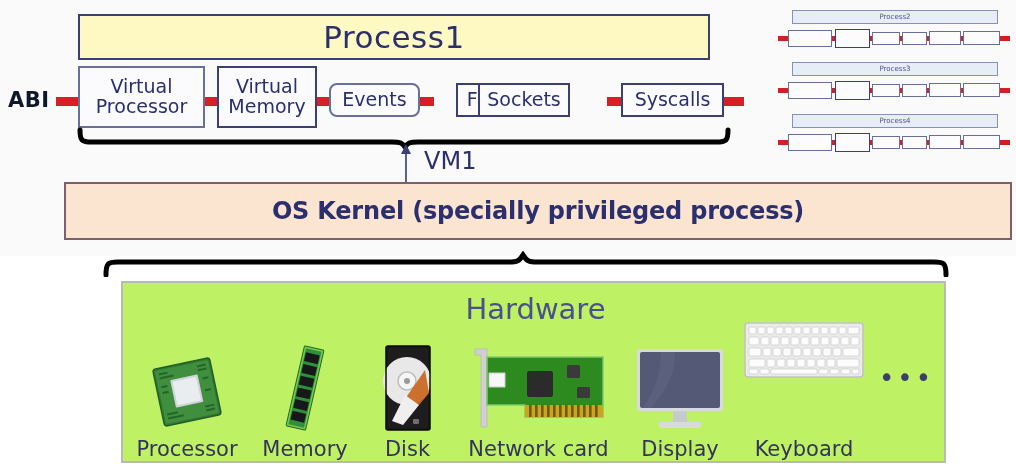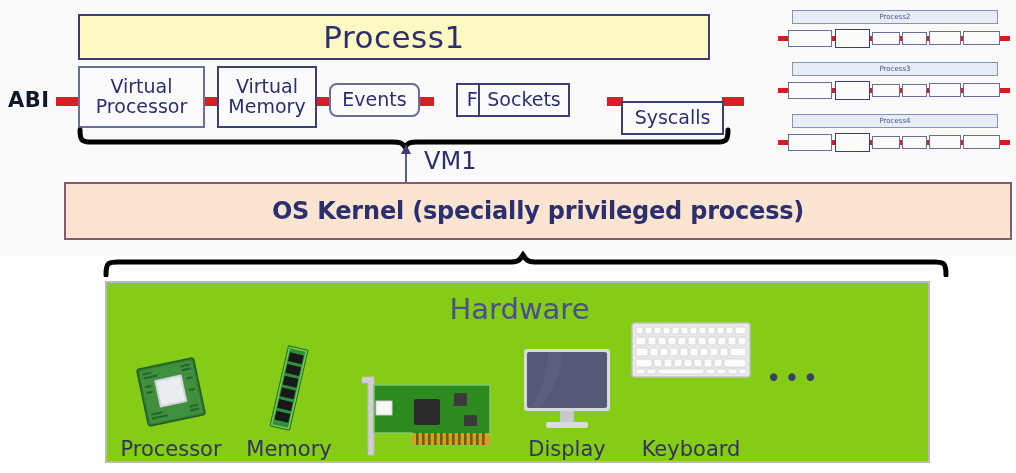--- a/index.html
+++ b/index.html
@@ -79,22 +79,22 @@
     border:2px solid #7d5f6e;
     box-sizing:border-box;
     display:flex; align-items:center; justify-content:center;
   }
   .kernel-bar .t {
     font-size:24px; color:#2b2f6e; font-weight:bold; letter-spacing:-0.2px;
   }
 
   
   .hw-panel {
-    position:absolute; left:105px; top:281px; width:825px; height:182px;
-    background:#84cc16;
+    position:absolute; left:121px; top:281px; width:825px; height:182px;
+    background:#bef264;
     border:2px solid #b9b9b9;
     box-sizing:border-box;
   }
   .hw-title {
     position:absolute; left:0; top:9px; width:825px; text-align:center;
     font-size:29px; color:#4a4f8e;
   }
   .hw-items {
     position:absolute; left:0; top:48px; width:825px; height:130px;
     display:flex; align-items:flex-end; justify-content:flex-start;
@@ -163,21 +163,21 @@
   </div>
   <div class="abi-box short" style="left:329px; width:91px;border-radius:8px;">
     <span class="lbl">Events</span>
   </div>
   <div class="abi-box short" style="left:432px; width:63px; border-color:#3b3f74;margin-left:24px;">
     <span class="lbl">Files</span>
   </div>
   <div class="abi-box short" style="left:478px; width:92px; border-color:#3b3f74;">
     <span class="lbl">Sockets</span>
   </div>
-  <div class="abi-box short" style="left:621px; width:103px; border-color:#3b3f74;margin-top:18px;">
+  <div class="abi-box short" style="left:621px; width:103px; border-color:#3b3f74;">
     <span class="lbl">Syscalls</span>
   </div>
 
   <svg class="brace" style="left:76px; top:127px;" width="656" height="22" viewBox="0 0 656 22">
     <path d="M4,3 C4,14 6,15 16,15 L316,15 C325,15 326,16 329,20 C332,16 333,15 342,15 L640,15 C650,15 652,14 652,3" fill="none" stroke="#000000" stroke-width="5" stroke-linecap="round"></path>
   </svg>
 
   <svg class="vm1-arrow" width="24" height="46" viewBox="0 0 24 46">
     <line x1="8" y1="46" x2="8" y2="8" stroke="#5a5f94" stroke-width="2"></line>
     <path d="M8,2 L3,12 L13,12 Z" fill="#3b3f74"></path>
@@ -240,20 +240,36 @@
                 <rect x="29" y="58" width="14" height="9"></rect>
                 <rect x="29" y="70" width="14" height="9"></rect>
               </g>
               <rect x="26" y="4" width="20" height="82" rx="1" fill="none" stroke="#1e6b27" stroke-width="1"></rect>
             </g>
           </svg>
         </div>
         <div class="hw-lbl">Memory</div>
       </div>
 
+      <div class="hw-item" style="width:97px;">
+        <div class="hw-art">
+          <svg width="66" height="90" viewBox="0 0 66 90">
+            <rect x="11" y="3" width="44" height="84" rx="2" fill="#171717"></rect>
+            <rect x="13" y="5" width="40" height="80" fill="#1d1d1d"></rect>
+            <circle cx="32" cy="38" r="24" fill="#e8e8e8"></circle>
+            <circle cx="32" cy="38" r="9" fill="#f6f6f6" stroke="#bdbdbd" stroke-width="1.5"></circle>
+            <circle cx="32" cy="38" r="3" fill="#9a9a9a"></circle>
+            <path d="M50,27 L54,50 L44,62 L30,56 Z" fill="#c96a23" opacity="0.95"></path>
+            <path d="M17,78 L30,52 L44,62 L28,82 Z" fill="#efefef"></path>
+            <rect x="11" y="3" width="44" height="84" rx="2" fill="none" stroke="#0c0c0c" stroke-width="1.5"></rect>
+            <rect x="38" y="76" width="6" height="5" rx="1" fill="#6e6e6e"></rect>
+          </svg>
+        </div>
+        <div class="hw-lbl">Disk</div>
+      </div>
 
       <div class="hw-item" style="width:165px;">
         <div class="hw-art">
           <svg width="148" height="90" viewBox="0 0 148 90">
 
             <path d="M10,6 L22,6 L22,84 L16,84 L16,12 L10,12 Z" fill="#d0d0d0" stroke="#bdbdbd" stroke-width="1"></path>
 
             <path d="M22,14 L138,14 L138,74 L60,74 L60,62 L22,62 Z" fill="#2d8a1f"></path>
             <path d="M22,14 L138,14 L138,74 L60,74 L60,62 L22,62 Z" fill="none" stroke="#7fc96a" stroke-width="1.5"></path>
 
@@ -273,20 +289,21 @@
                 <rect x="94" y="62" width="2.6" height="12"></rect>
               <rect x="100" y="62" width="2.6" height="12"></rect>
                 <rect x="106" y="62" width="2.6" height="12"></rect>
               <rect x="112" y="62" width="2.6" height="12"></rect>
                 <rect x="118" y="62" width="2.6" height="12"></rect>
               <rect x="124" y="62" width="2.6" height="12"></rect>
                 <rect x="130" y="62" width="2.6" height="12"></rect>
             </g>
           </svg>
         </div>
+        <div class="hw-lbl">Network card</div>
       </div>
 
       <div class="hw-item" style="width:118px;">
         <div class="hw-art">
           <svg width="98" height="90" viewBox="0 0 98 90">
             <rect x="6" y="6" width="86" height="62" rx="3" fill="#d8dade"></rect>
             <rect x="9" y="9" width="80" height="56" rx="2" fill="#545a75"></rect>
             <path d="M20,65 C34,48 44,34 44,9 L30,9 C30,34 22,50 12,65 Z" fill="#636a86" opacity="0.45"></path>
             <rect x="42" y="68" width="14" height="11" fill="#c6c9ce"></rect>
             <rect x="28" y="79" width="42" height="6" rx="2" fill="#d8dade"></rect>

